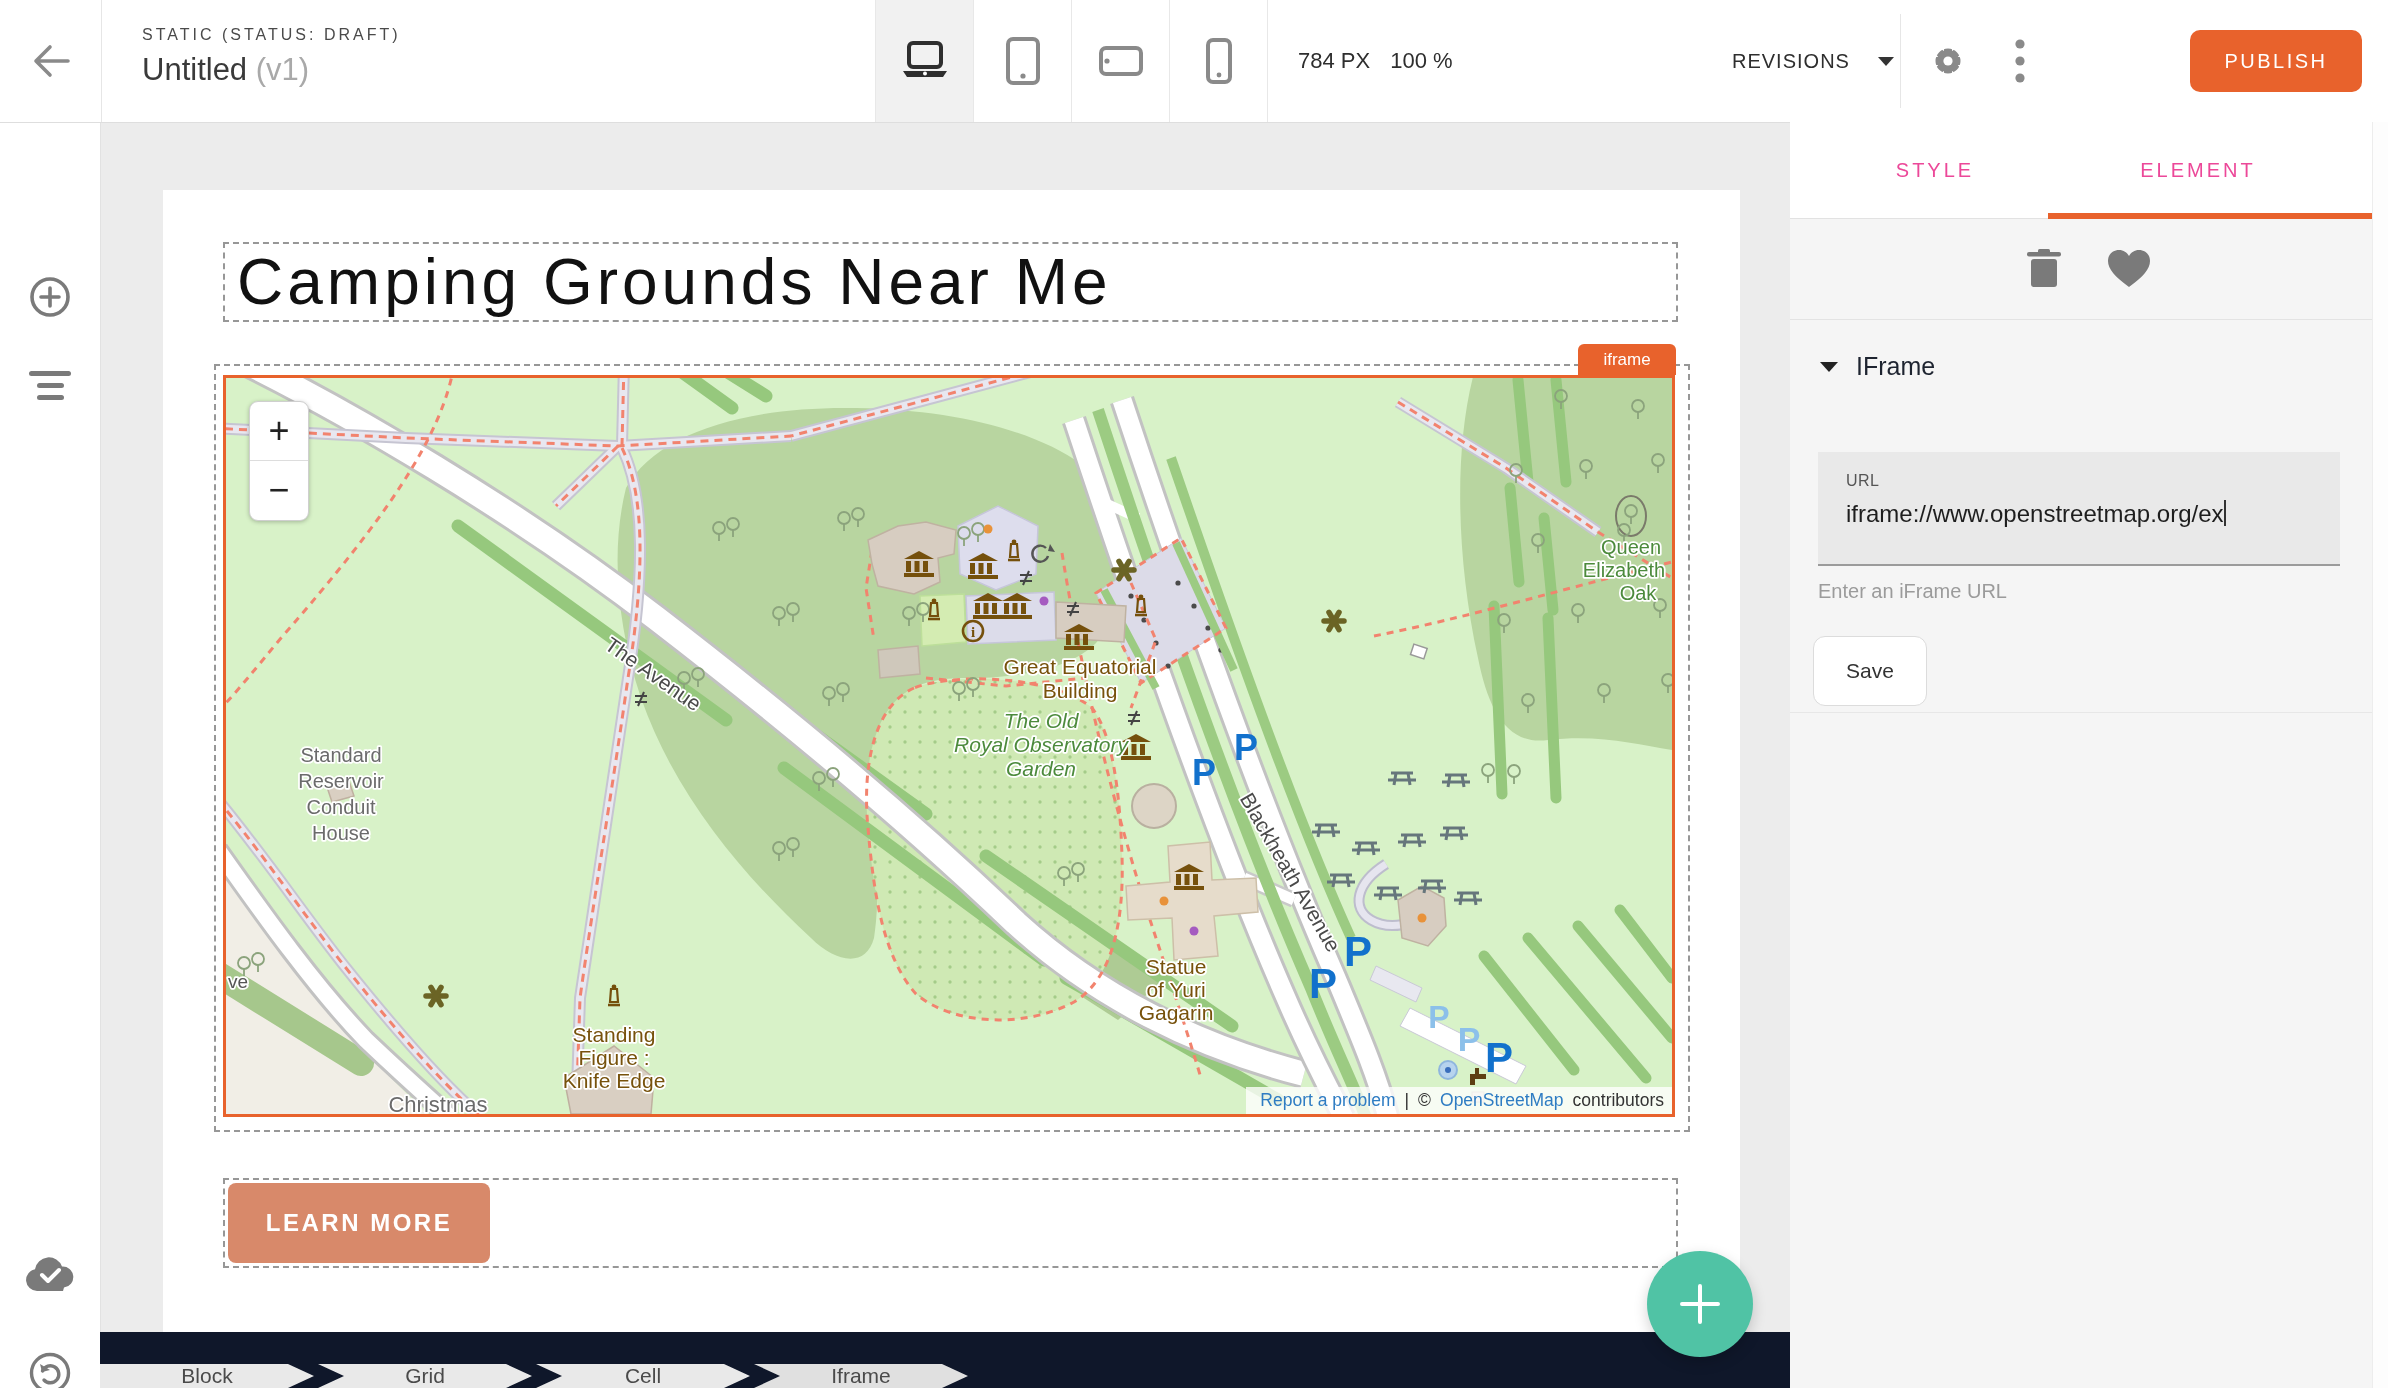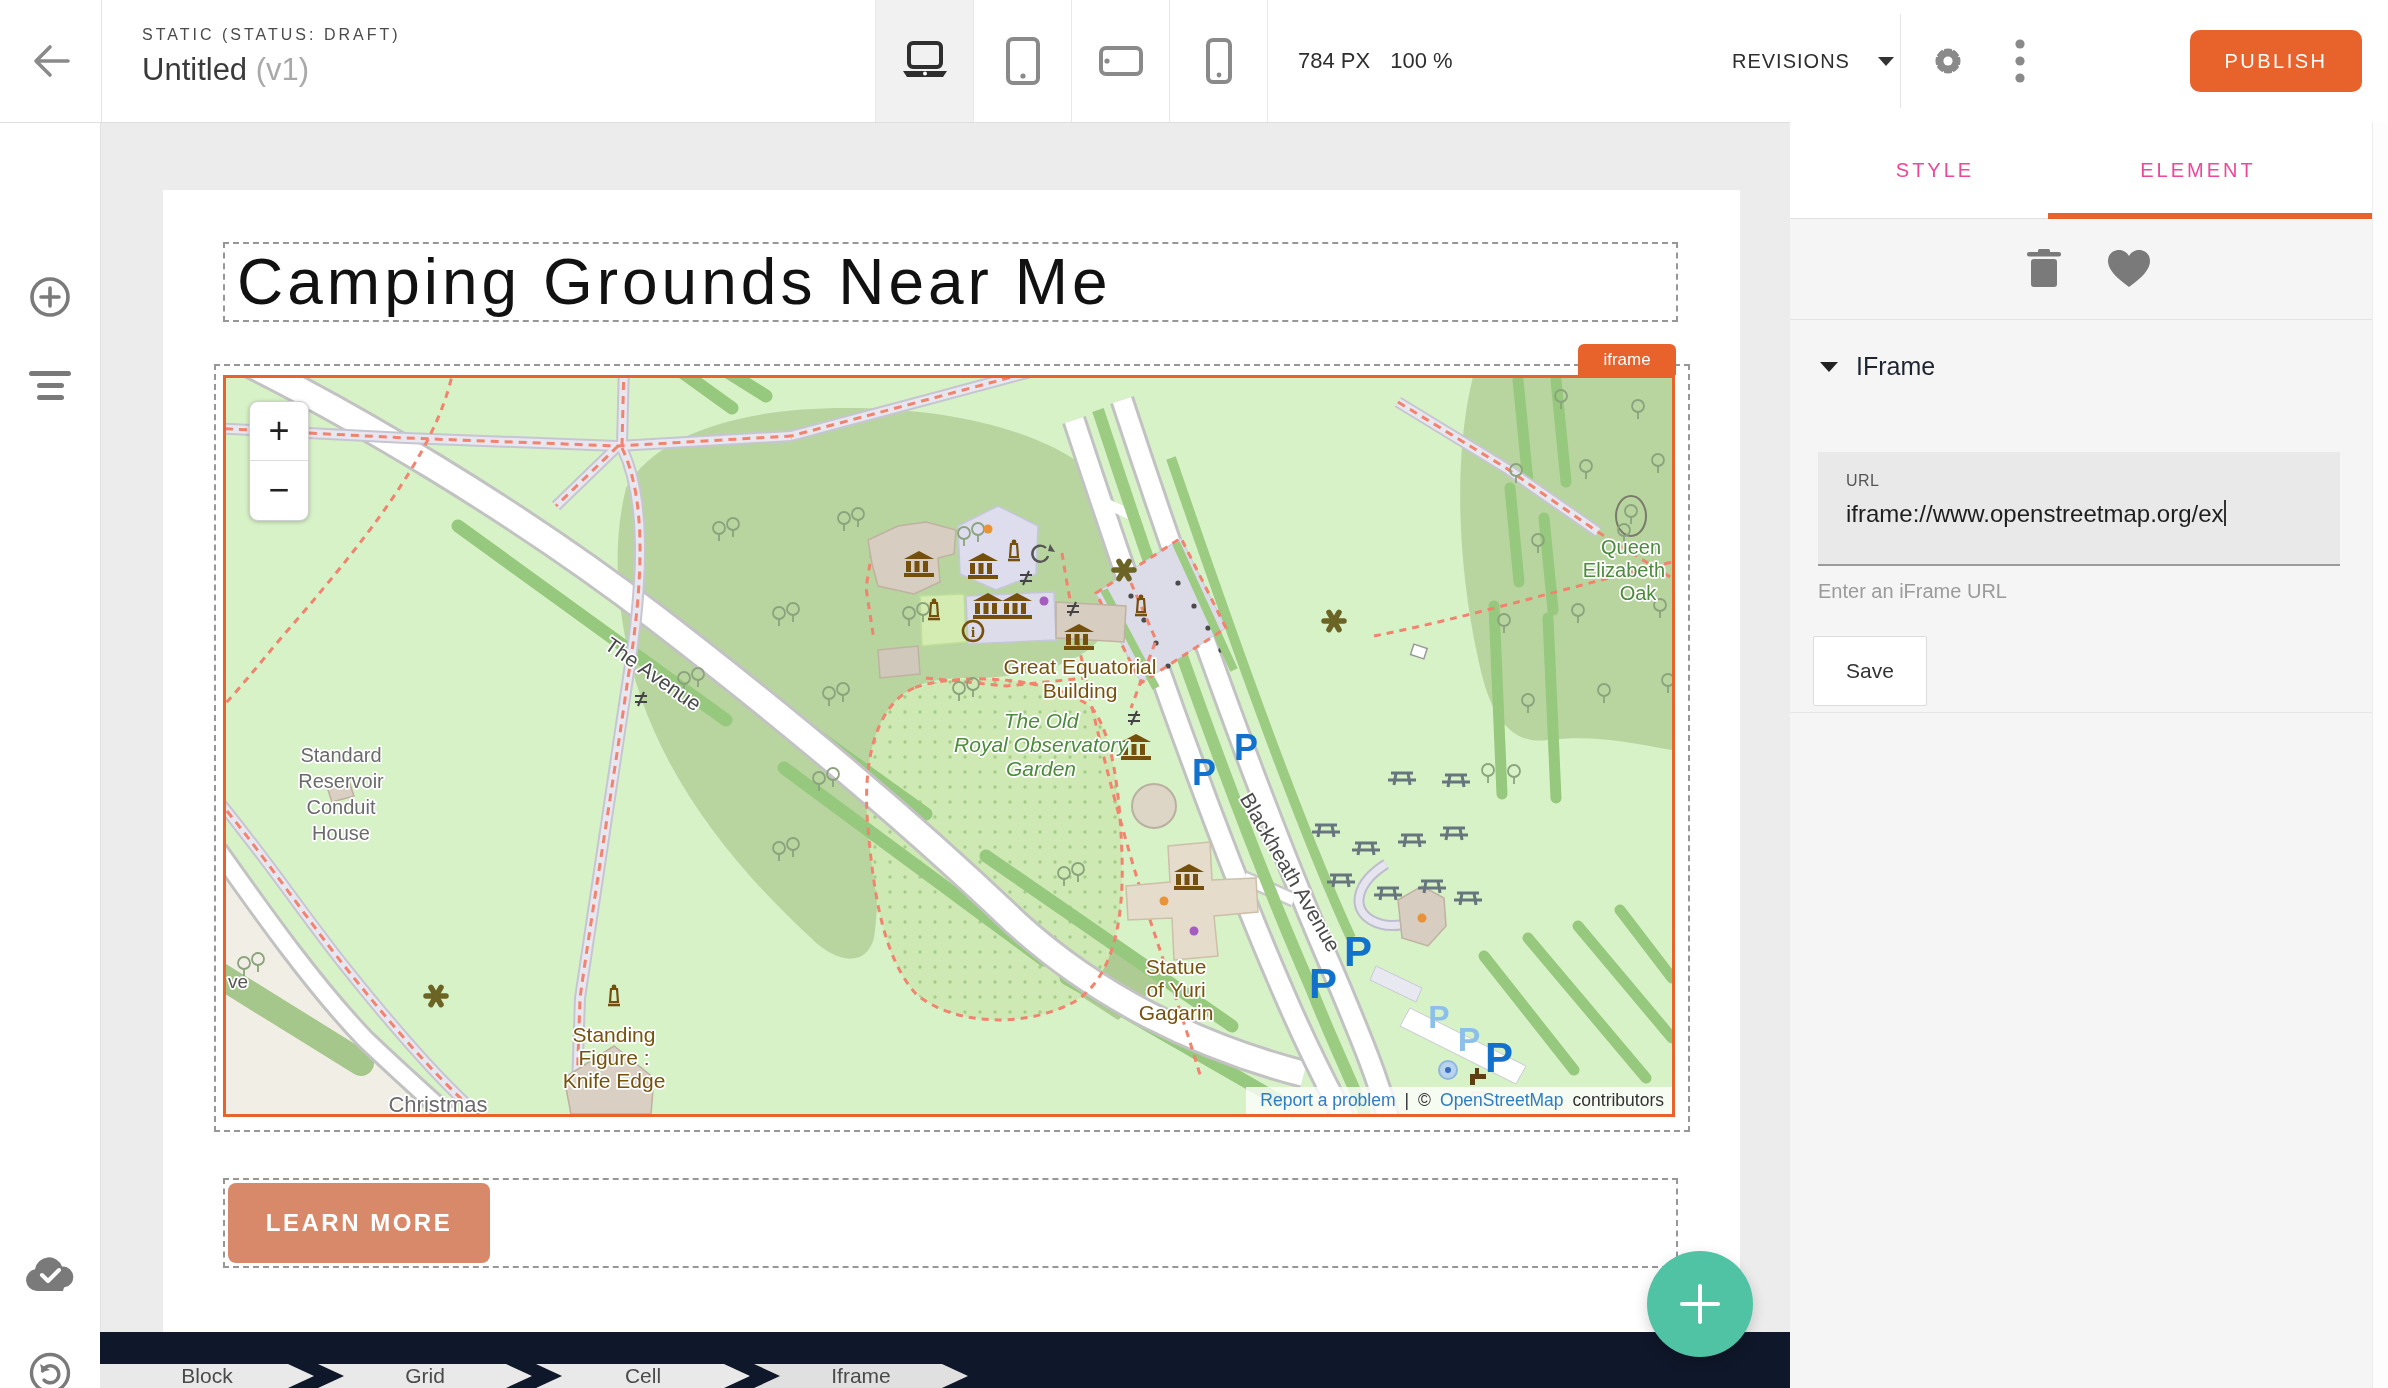--- a/index.html
+++ b/index.html
@@ -64,21 +64,21 @@
   .tabline{position:absolute;left:258px;top:91px;width:340px;height:6px;background:#e8622c}
   .iconrow{position:absolute;left:0;top:97px;width:598px;height:100px;display:flex;align-items:center;justify-content:center;gap:46px;border-bottom:1px solid #e3e3e3}
   .sectionhead{position:absolute;left:30px;top:230px;display:flex;align-items:center;gap:18px;cursor:pointer}
   .sectionhead .lbl{font-size:25px;color:#1e2430}
   .dcaret{width:0;height:0;border-left:9px solid transparent;border-right:9px solid transparent;border-top:10px solid #222}
   .urlbox{position:absolute;left:28px;top:330px;width:522px;height:112px;background:#e9e9e9;border-bottom:2px solid #9b9b9b;cursor:text}
   .urllabel{position:absolute;left:28px;top:20px;font-size:16px;color:#555;letter-spacing:.5px}
   .urlvalue{position:absolute;left:28px;top:48px;width:486px;font-size:24px;color:#1e1e1e;white-space:nowrap;overflow:hidden}
   .cursorbar{display:inline-block;width:2px;height:26px;background:#333;vertical-align:-4px}
   .helper{position:absolute;left:28px;top:458px;font-size:20px;color:#9b9b9b}
-  .savebtn{position:absolute;left:23px;top:514px;width:112px;height:68px;background:#fff;border:1px solid #dcdcdc;border-radius:2px;
+  .savebtn{position:absolute;left:23px;top:514px;width:112px;height:68px;background:#fff;border:1px solid #dcdcdc;border-radius:12px;
            font-size:21px;color:#333;display:flex;align-items:center;justify-content:center;cursor:pointer}
   .paneldiv{position:absolute;left:0;top:590px;width:598px;height:1px;background:#e7e7e7}
   .gutter{position:absolute;left:582px;top:0;width:16px;height:1266px;background:#fdfdfd;border-left:1px solid #ededed}
   svg{display:block}
   .mlabel{paint-order:stroke;stroke:#ffffff;stroke-width:3.5px;stroke-linejoin:round}
 </style>
 </head>
 <body>
 
 <div class="abs topbar">

